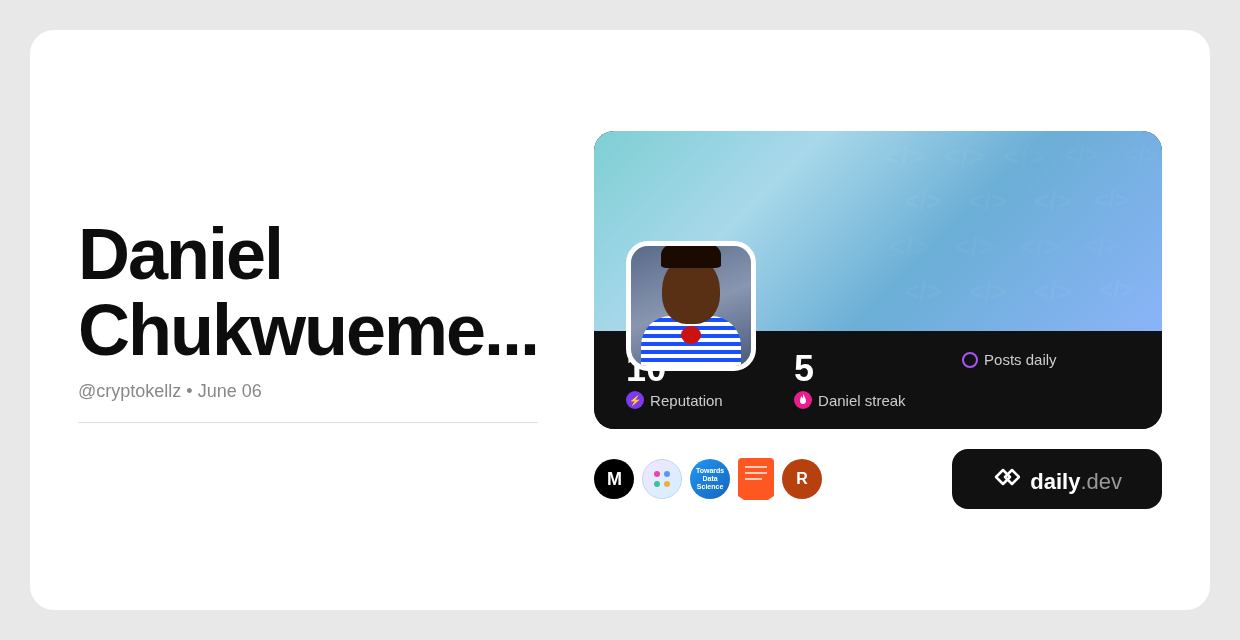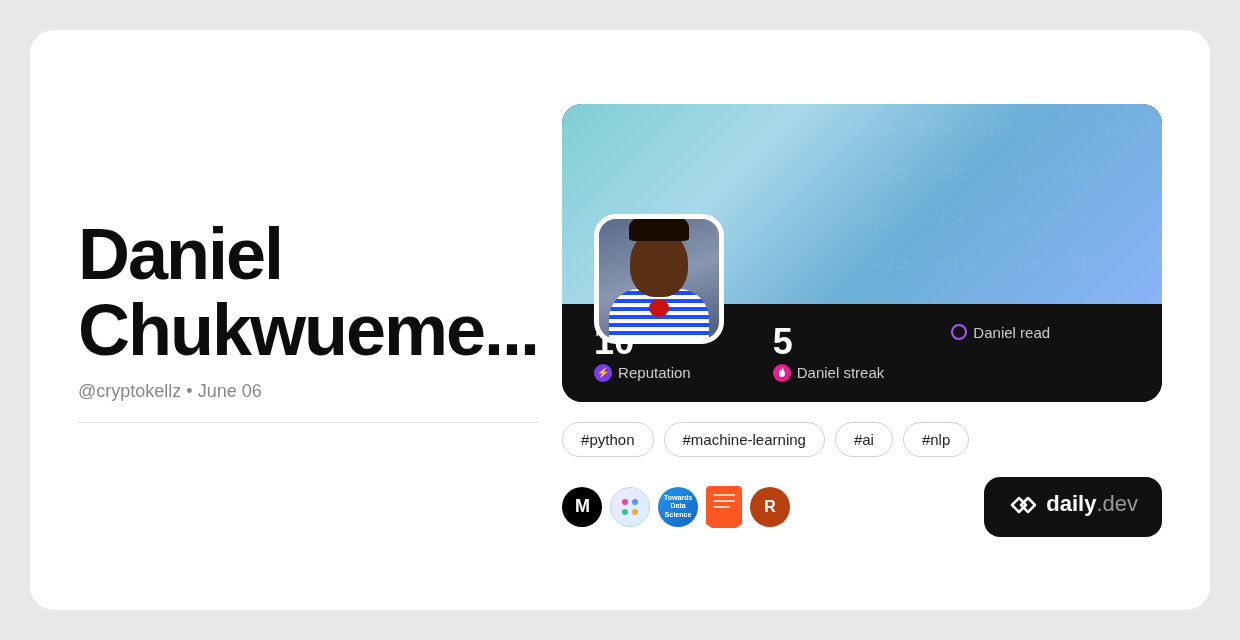--- a/index.html
+++ b/index.html
@@ -26,21 +26,21 @@
       position: relative;
       overflow: hidden;
     }
 
     
     .left-section {
       flex: 0 0 480px;
       display: flex;
       flex-direction: column;
       justify-content: center;
-      padding-right: 24px;
+      padding-right: 56px;
     }
 
     .user-name {
       font-size: 72px;
       font-weight: 900;
       color: #0d0d0d;
       line-height: 1.05;
       letter-spacing: -2px;
     }
 
@@ -239,23 +239,23 @@
     }
     .pub-rust { 
       background: #B7410E;
       font-size: 13px;
     }
 
     
     .daily-dev-logo {
       background: #111;
       border-radius: 16px;
-      padding: 14px 24px;
-      display: flex;
-      align-items: flex-start;
+      padding: 14px 40px;
+      display: flex;
+      align-items: flex-end;
       gap: 10px;
     }
 
     
     .ddev-icon svg {
       width: 28px;
       height: 28px;
     }
   </style>
 </head>
@@ -331,32 +331,26 @@
               <svg width="10" height="12" viewBox="0 0 10 12" fill="none">
                 <path d="M5 0C5 0 8 4 8 7C8 8.7 6.7 10 5 10C3.3 10 2 8.7 2 7C2 5 3.5 2 3.5 2C3.5 2 4 4 5 4C5 4 5 1 5 0Z" fill="white"></path>
               </svg>
             </span>
             <span>Daniel streak</span>
           </div>
         </div>
         <div class="stat-item">
           <div class="stat-label">
             <span class="stat-icon posts" style="width:16px;height:16px;border-radius:50%;border:2px solid #a855f7;display:inline-block;flex-shrink:0;"></span>
-            <span>Daniel read</span>
+            <span>Posts daily</span>
           </div>
         </div>
       </div>
     </div>
 
-    <div class="tags-row">
-      <span class="tag">#python</span>
-      <span class="tag">#machine-learning</span>
-      <span class="tag">#ai</span>
-      <span class="tag">#nlp</span>
-    </div>
 
     <div class="footer-row">
 
       <div class="publication-icons">
 
         <div class="pub-icon pub-medium" style="font-size:18px; font-weight:900; letter-spacing:-1px;">M</div>
 
         <div class="pub-icon pub-ml" style="background:linear-gradient(135deg,#f0e6ff,#d4f0ff); border:1.5px solid #c0d8e8;">
           <svg width="24" height="24" viewBox="0 0 24 24">
             <circle cx="7" cy="7" r="3" fill="#e91e8c" opacity="0.8"></circle>

